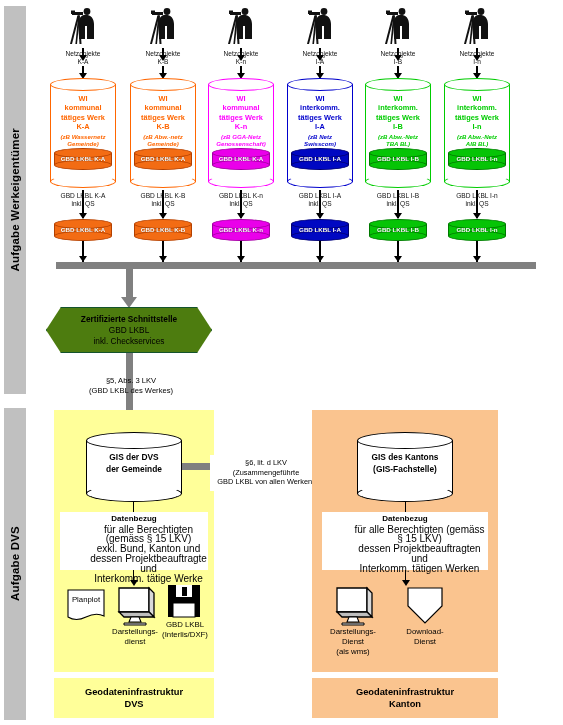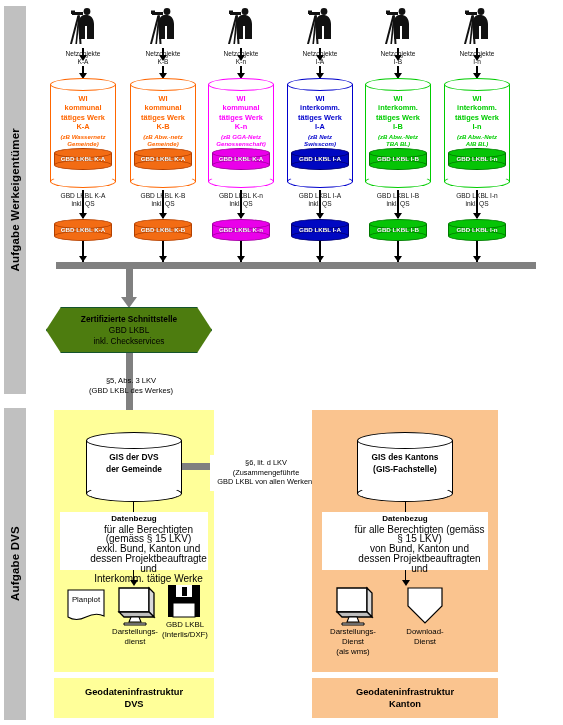--- a/index.html
+++ b/index.html
@@ -717,22 +717,22 @@
       <div>GIS des Kantons</div>
       <div>(GIS-Fachstelle)</div>
     </div>
   </div>
 
   <div class="vline" style="left:405px; top:502px; height:12px;"></div>
 
   <div class="infobox" style="left:322px; top:512px; width:166px; height:58px; padding-top:2px;">
     <div class="hd">Datenbezug</div>
     <div class="bd">für alle Berechtigten (gemäss § 15 LKV)</div>
-    <div class="bd">von Bund, Kanton und</div>
     <div class="bd">dessen Projektbeauftragten und</div>
+    <div class="bd">Interkomm. tätigen Werken</div>
   </div>
 
   <div class="vline" style="left:405px; top:570px; height:12px;"></div>
   <div class="arrowhead-down" style="left:401.5px; top:580px;"></div>
 
   <svg class="abs" style="left:331px; top:584px;" width="44" height="42" viewBox="0 0 44 42">
     <path d="M6,4 L36,4 L36,28 L6,28 Z" fill="#ffffff" stroke="#000000" stroke-width="1.3"></path>
     <path d="M36,4 L41,9 L41,33 L36,28 Z" fill="#d9d9d9" stroke="#000000" stroke-width="1.3"></path>
     <path d="M6,28 L36,28 L41,33 L11,33 Z" fill="#bfbfbf" stroke="#000000" stroke-width="1.3"></path>
     <path d="M18,33 L26,33 L28,38 L16,38 Z" fill="#ffffff" stroke="#000000" stroke-width="1.1"></path>

